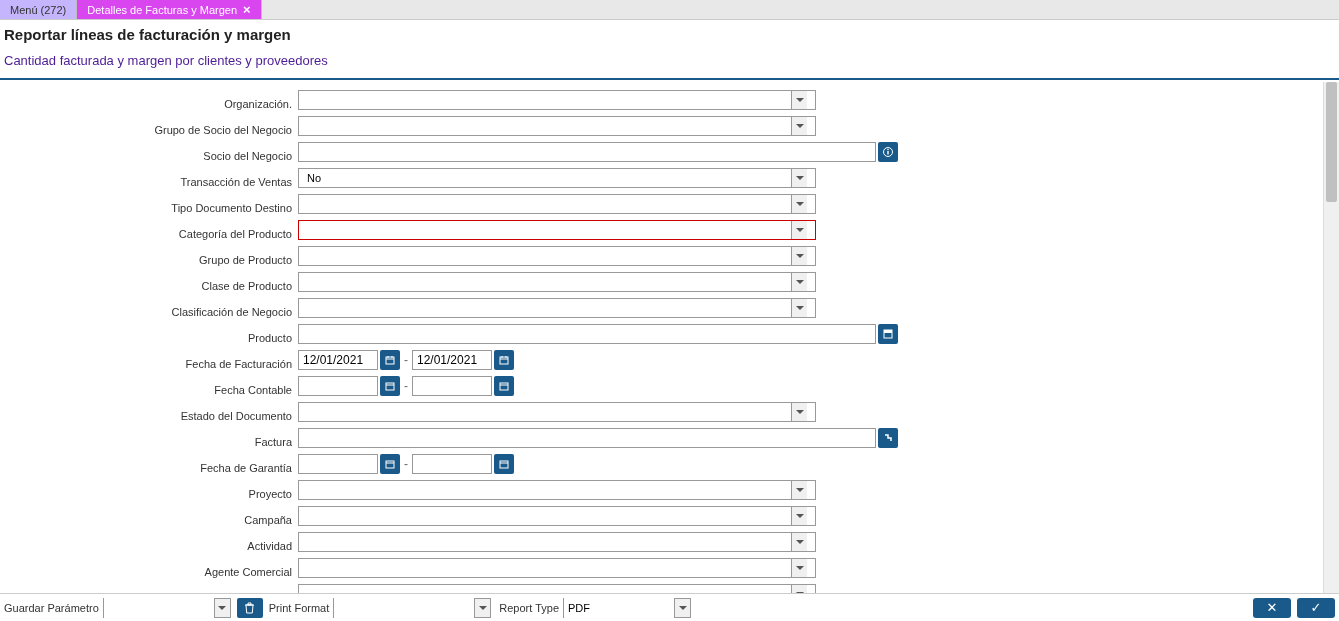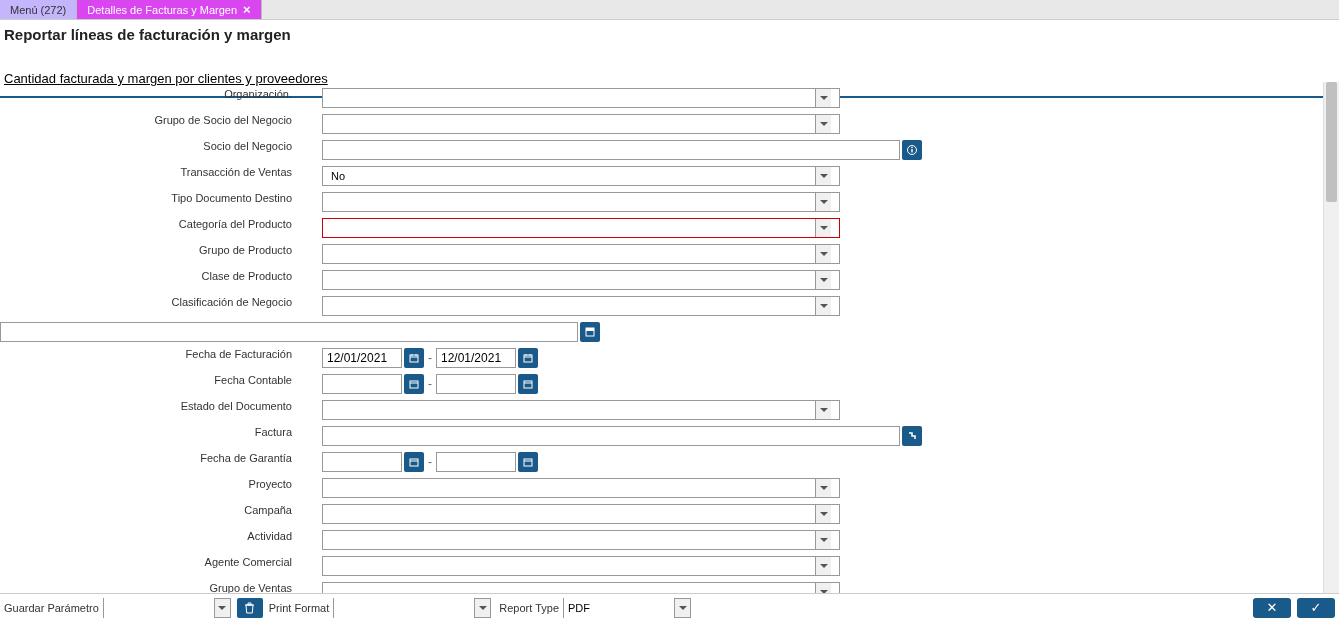--- a/index.html
+++ b/index.html
@@ -8,26 +8,26 @@
 
 .tab-bar { background: #e8e8e8; height: 20px; display: flex; align-items: stretch; border-bottom: 1px solid #ccc; }
 .tab { padding: 2px 10px; font-size: 11px; display: flex; align-items: center; cursor: pointer; border-right: 1px solid #bbb; background: #c4b5fd; }
 .tab.active { background: #d946ef; color: #fff; }
 .tab-close { margin-left: 6px; font-weight: bold; font-size: 13px; line-height: 1; cursor: pointer; color: #333; }
 .tab.active .tab-close { color: #fff; }
 
 
 .page-header { padding: 6px 4px 4px 4px; border-bottom: 2px solid #1a5a8a; }
 .page-title { font-size: 15px; font-weight: bold; color: #222; }
-.page-subtitle { font-size: 13px; color: #000000; margin-top: 28px; margin-bottom: 6px; text-decoration: underline; }
+.page-subtitle { font-size: 13px; color: #4c1d95; margin-top: 10px; margin-bottom: 6px; }
 
 
 .form-wrap { position: absolute; top: 82px; left: 0; right: 0; bottom: 28px; overflow-y: auto; }
 .form-inner { padding: 6px 20px 20px 0; }
-.row { display: flex; align-items: flex-start; margin-bottom: 4px; min-height: 22px; gap: 24px; }
+.row { display: flex; align-items: flex-end; margin-bottom: 4px; min-height: 22px; }
 .lbl { width: 298px; text-align: right; padding-right: 6px; font-size: 11px; color: #333; }
 .ctrl { display: flex; align-items: center; }
 
 .fld { height: 20px; border: 1px solid #999; background: #fff; font-size: 11px; padding: 0 4px; }
 .fld-dd { width: 518px; padding-right: 8px; display: flex; }
 .fld-text { flex: 1; border: none; outline: none; font-size: 11px; height: 18px; padding: 0 4px; }
 .dd-btn { width: 16px; height: 18px; border-left: 1px solid #999; background: #f0f0f0; display: flex; align-items: center; justify-content: center; cursor: pointer; }
 .dd-btn::after { content: ""; border-left: 4px solid transparent; border-right: 4px solid transparent; border-top: 4px solid #555; }
 
 .fld.emph { border: 1.5px solid #c00; }
@@ -166,20 +166,21 @@
     <div class="lbl">Clasificación de Negocio</div>
     <div class="ctrl">
       <div class="fld fld-dd">
         <input class="fld-text" value="" style="">
         <div class="dd-btn"></div>
       </div>
     </div>
   </div>
 
   <div class="row">
+    <div class="lbl">Producto</div>
     <div class="ctrl">
       <input class="fld" style="width: 578px;" value="">
       <div class="icon-btn">
         <svg width="10" height="10" viewBox="0 0 10 10">
               <rect x="1" y="1" width="8" height="8" fill="none" stroke="#fff"></rect>
               <rect x="1" y="1" width="8" height="3" fill="#fff"></rect>
             </svg>
       </div>
     </div>
   </div>

